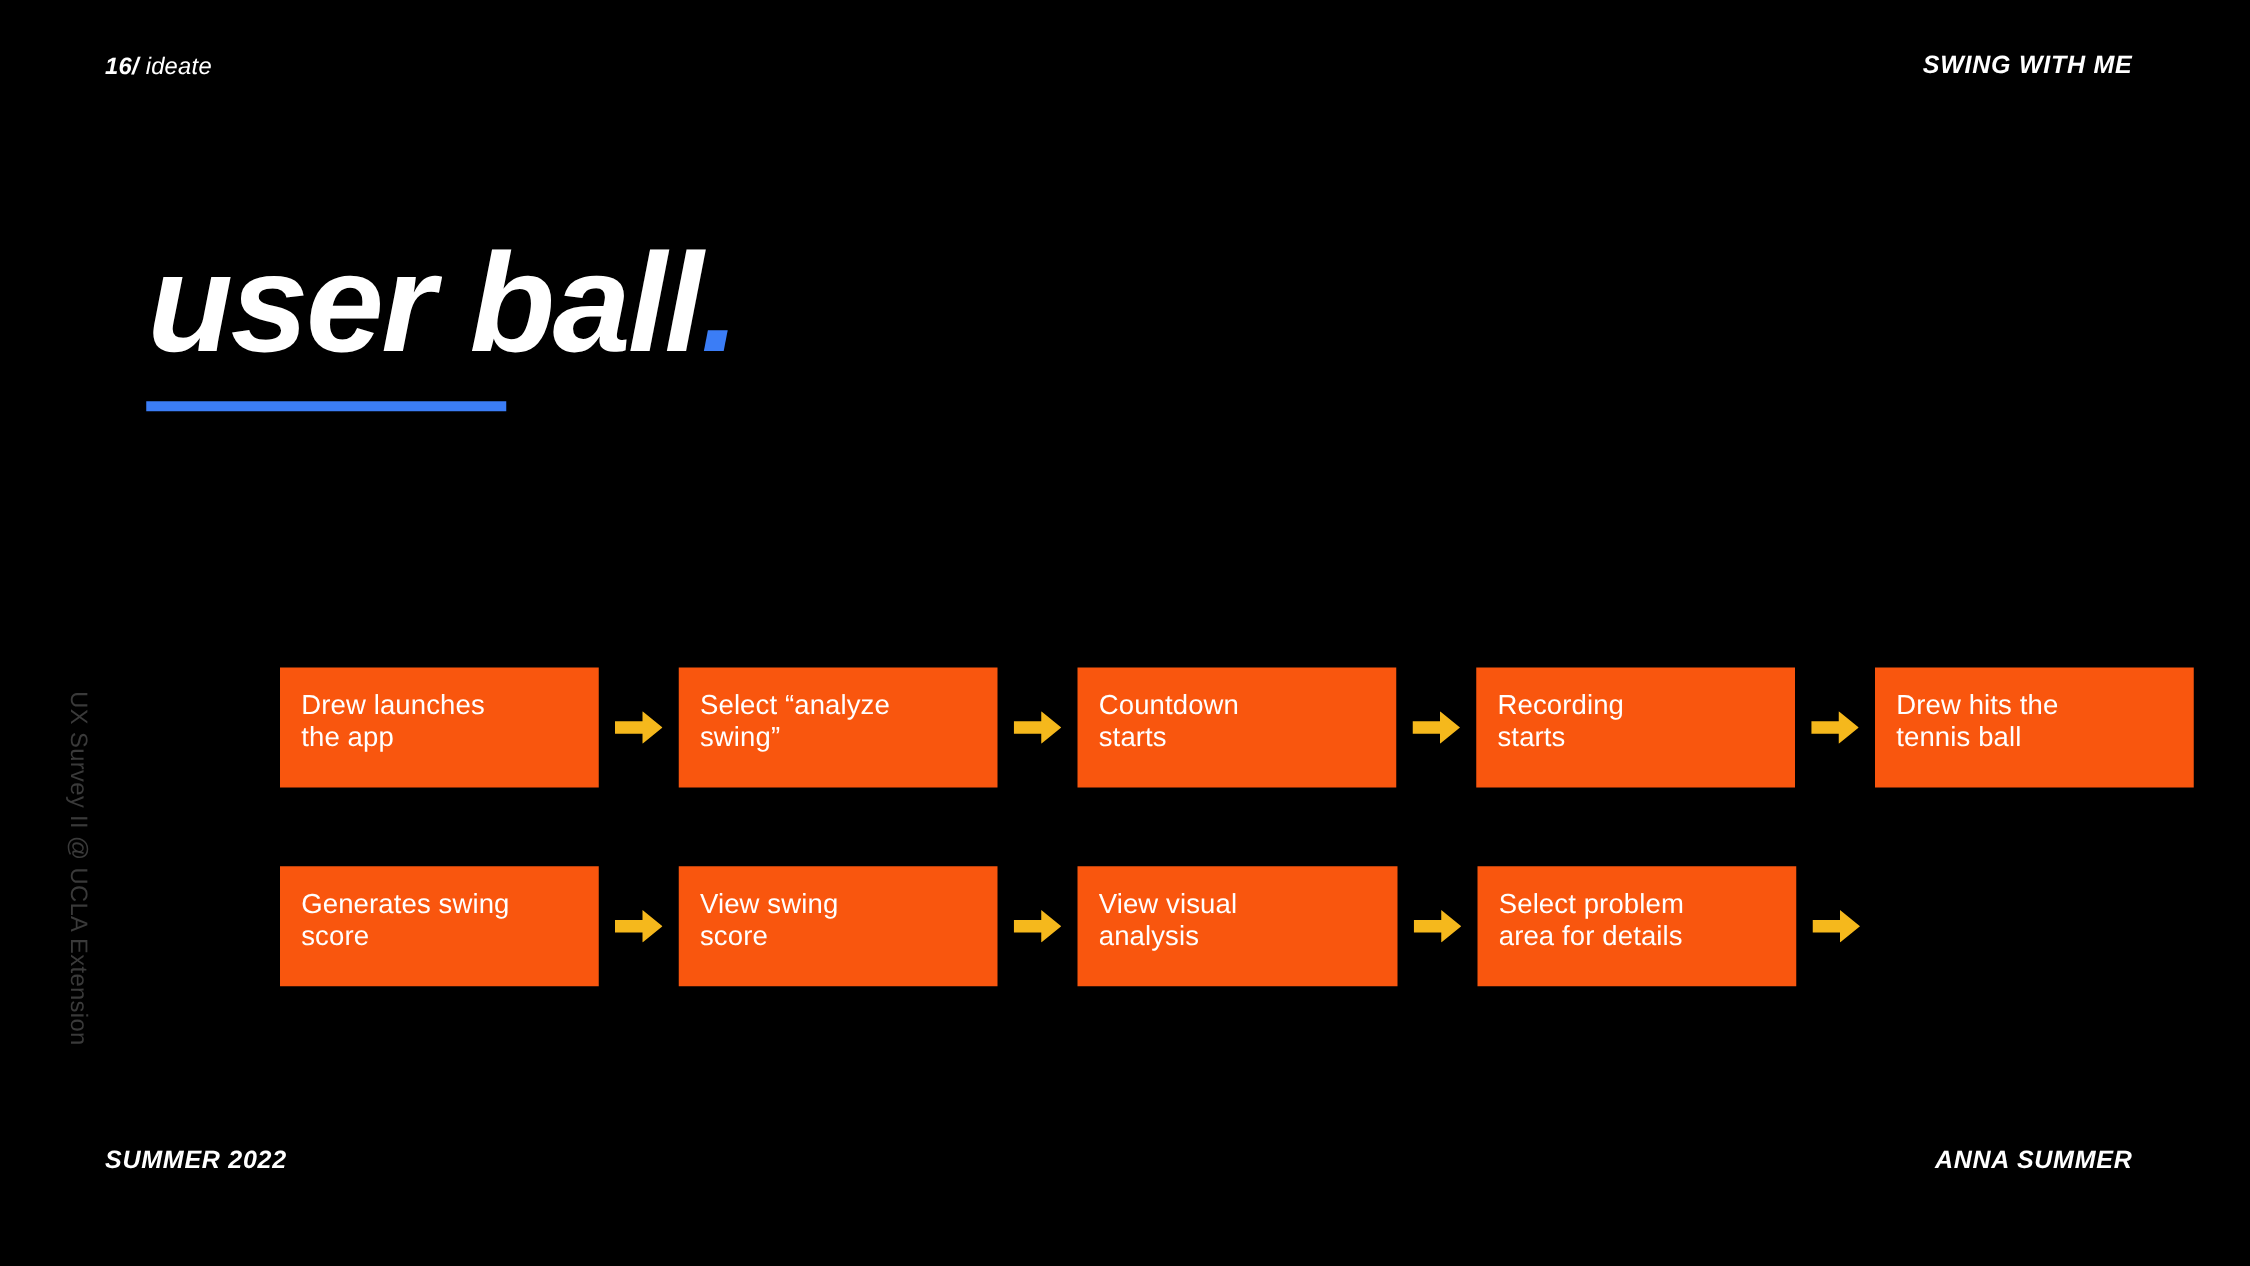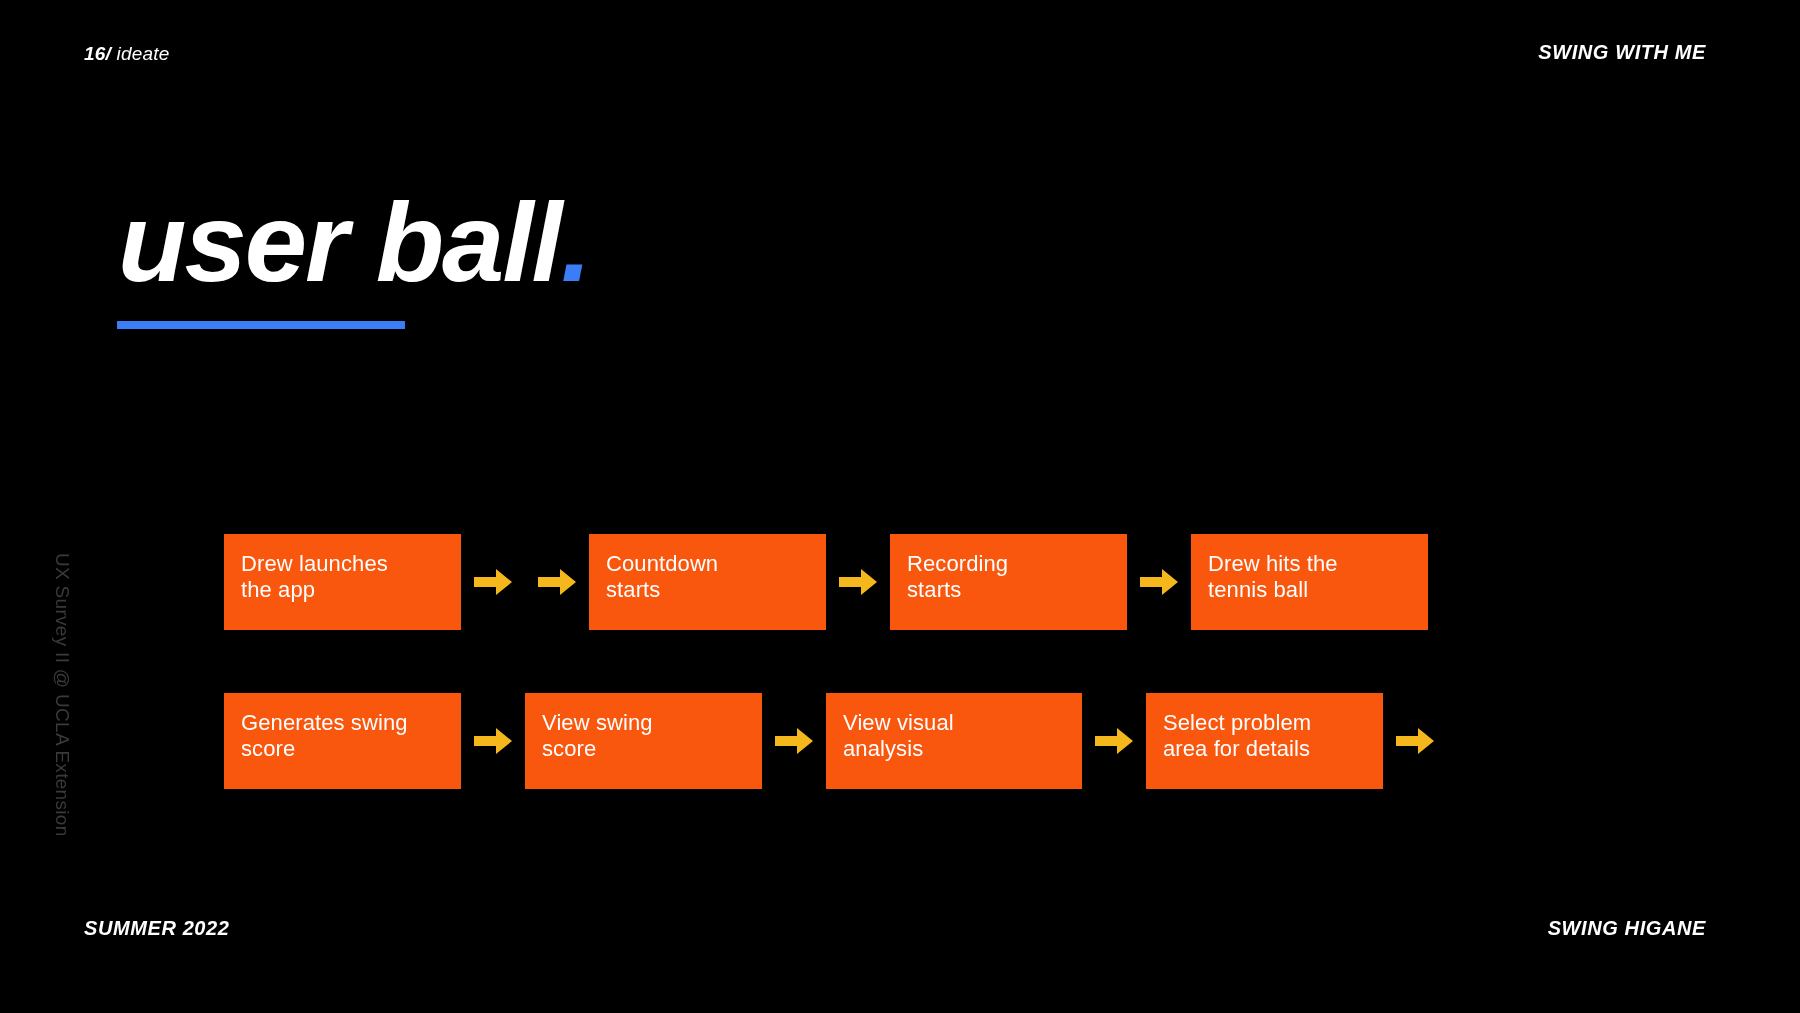--- a/index.html
+++ b/index.html
@@ -99,21 +99,21 @@
   .flow-row {
     display: flex;
     align-items: center;
   }
   .flow-row + .flow-row {
     margin-top: 63px;
   }
   .node {
     background: #f9560e;
     color: #ffffff;
-    width: 237px;
+    width: 255px;
     height: 96px;
     box-sizing: border-box;
     padding: 17px 16px 0 17px;
     font-size: 22px;
     line-height: 1.18;
     letter-spacing: 0.1px;
     flex: 0 0 auto;
   }
   .node.wide {
     width: 256px;
@@ -173,20 +173,21 @@
 
   <div class="flow">
 
     <div class="flow-row">
       <div class="node">Drew launches<br>the app</div>
       <div class="arrow">
         <svg width="38" height="26" viewBox="0 0 38 26" aria-hidden="true">
           <polygon points="0,8 22,8 22,0 38,13 22,26 22,18 0,18" fill="#f5b81c"></polygon>
         </svg>
       </div>
+      <div class="node">Select “analyze<br>swing”</div>
       <div class="arrow">
         <svg width="38" height="26" viewBox="0 0 38 26" aria-hidden="true">
           <polygon points="0,8 22,8 22,0 38,13 22,26 22,18 0,18" fill="#f5b81c"></polygon>
         </svg>
       </div>
       <div class="node">Countdown<br>starts</div>
       <div class="arrow">
         <svg width="38" height="26" viewBox="0 0 38 26" aria-hidden="true">
           <polygon points="0,8 22,8 22,0 38,13 22,26 22,18 0,18" fill="#f5b81c"></polygon>
         </svg>
@@ -223,15 +224,15 @@
       <div class="arrow">
         <svg width="38" height="26" viewBox="0 0 38 26" aria-hidden="true">
           <polygon points="0,8 22,8 22,0 38,13 22,26 22,18 0,18" fill="#f5b81c"></polygon>
         </svg>
       </div>
     </div>
 
   </div>
 
   <div class="footer-left">SUMMER 2022</div>
-  <div class="footer-right">SWING HIGANE</div>
+  <div class="footer-right">ANNA SUMMER</div>
 
 </div>
 
 </body></html>

